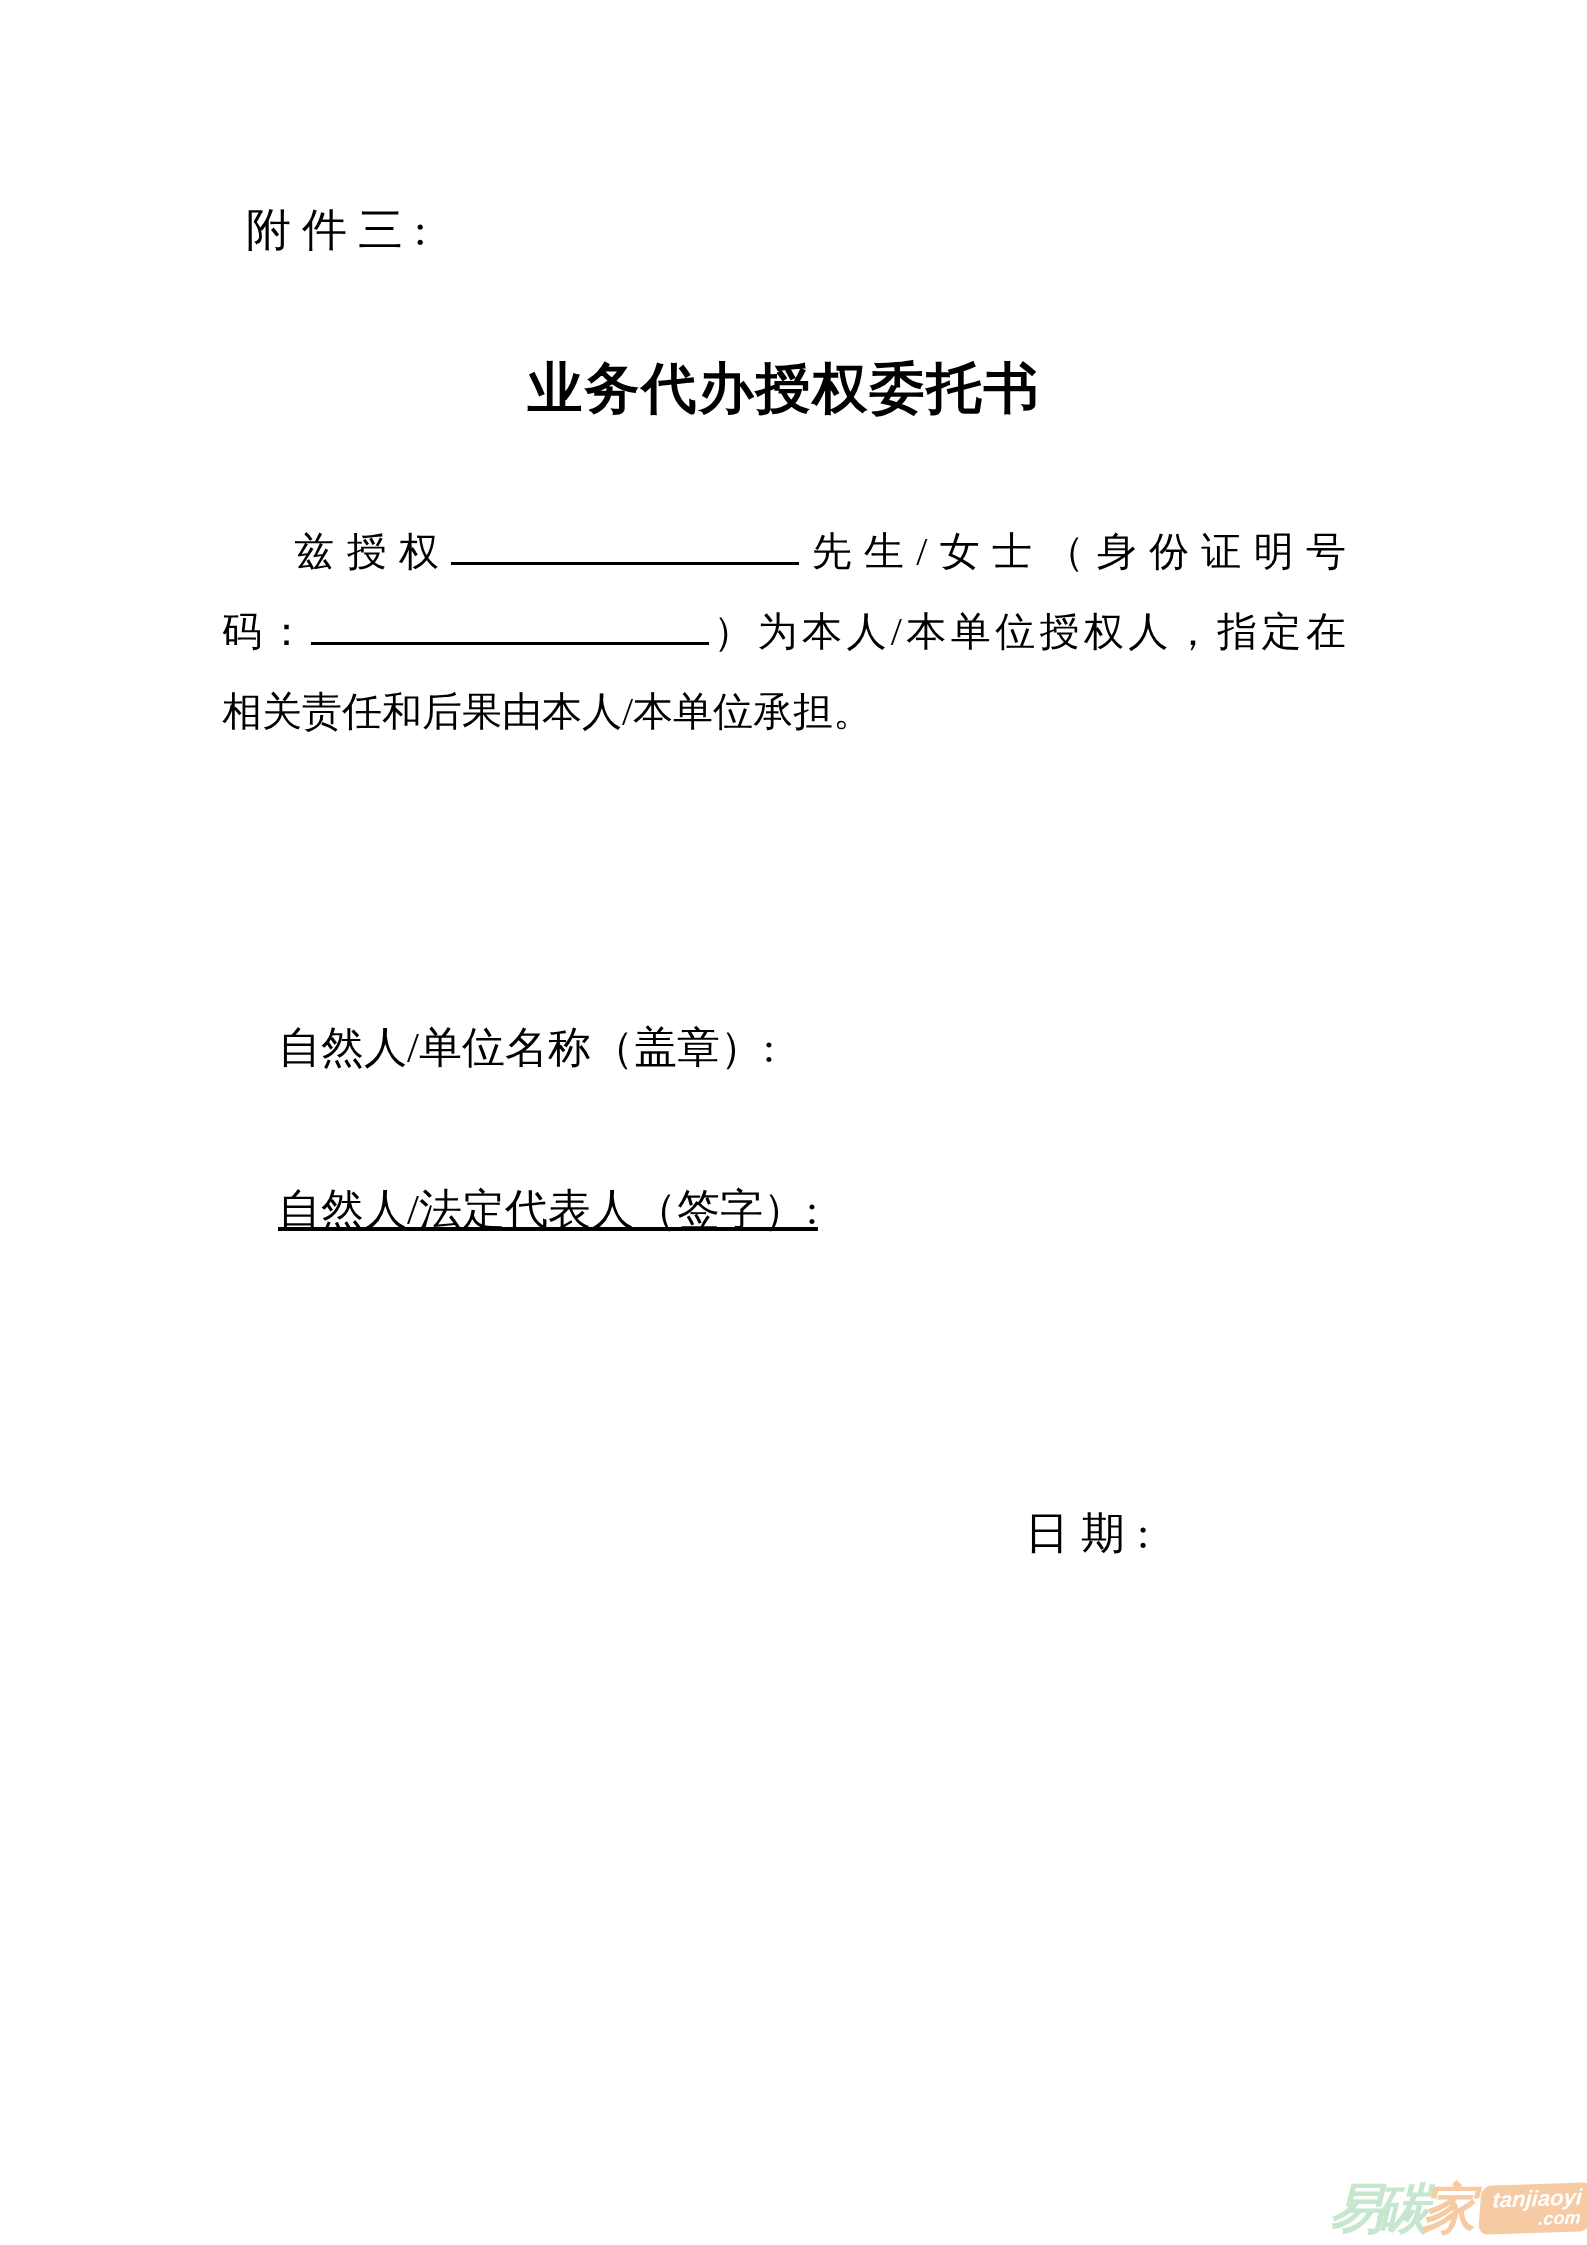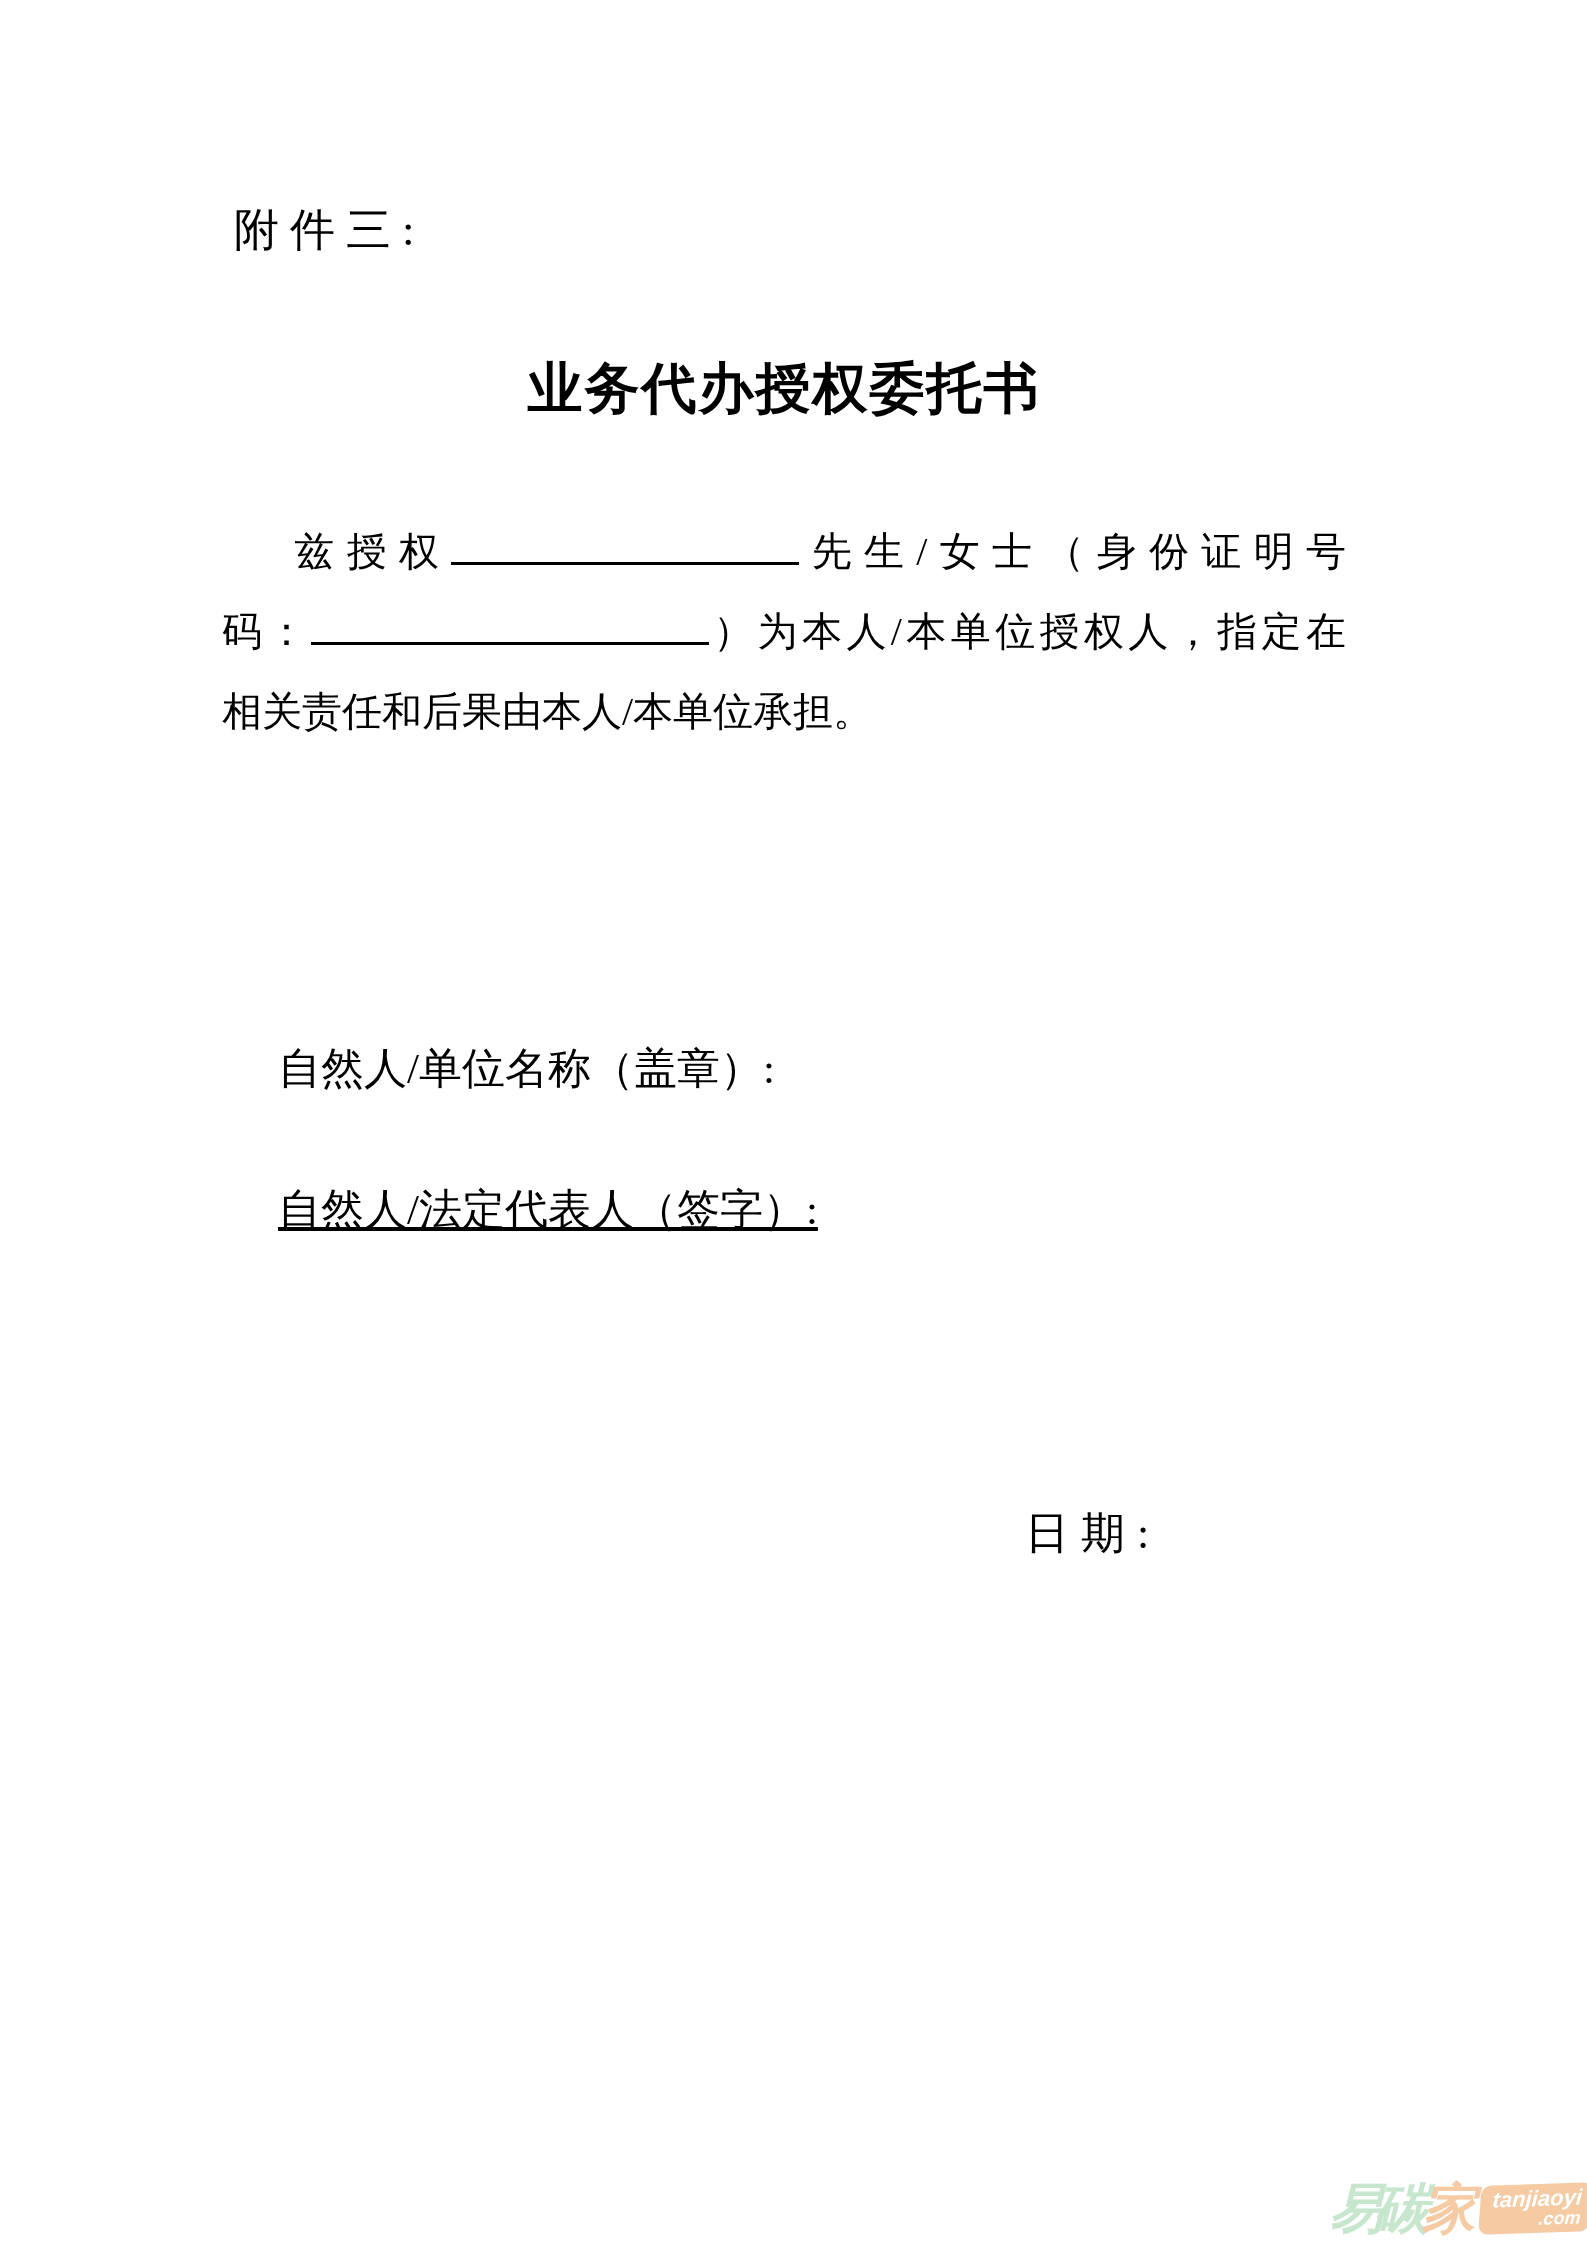--- a/index.html
+++ b/index.html
@@ -7,21 +7,21 @@
     position: relative;
     width: 1587px;
     height: 2245px;
     background: #ffffff;
     font-family: "Liberation Serif", serif;
     color: #000000;
     overflow: hidden;
   }
   .attachment-label {
     position: absolute;
-    left: 234px;
+    left: 246px;
     top: 200px;
     font-size: 45px;
     letter-spacing: 11px;
     white-space: nowrap;
   }
   .doc-title {
     position: absolute;
     left: 222px;
     top: 352px;
     width: 1124px;
@@ -63,21 +63,21 @@
   }
   .blank-1 { width: 348px; }
   .blank-2 { width: 398px; }
   .sig-line {
     position: absolute;
     left: 278px;
     font-size: 43px;
     line-height: 60px;
     white-space: nowrap;
   }
-  .sig-stamp { top: 1018px; margin-top: 21px; }
+  .sig-stamp { top: 1018px; }
   .sig-sign  { top: 1180px; text-decoration: underline; }
   .date-line {
     position: absolute;
     left: 1025px;
     top: 1508px;
     font-size: 44px;
     letter-spacing: 12px;
     line-height: 52px;
     white-space: nowrap;
   }

